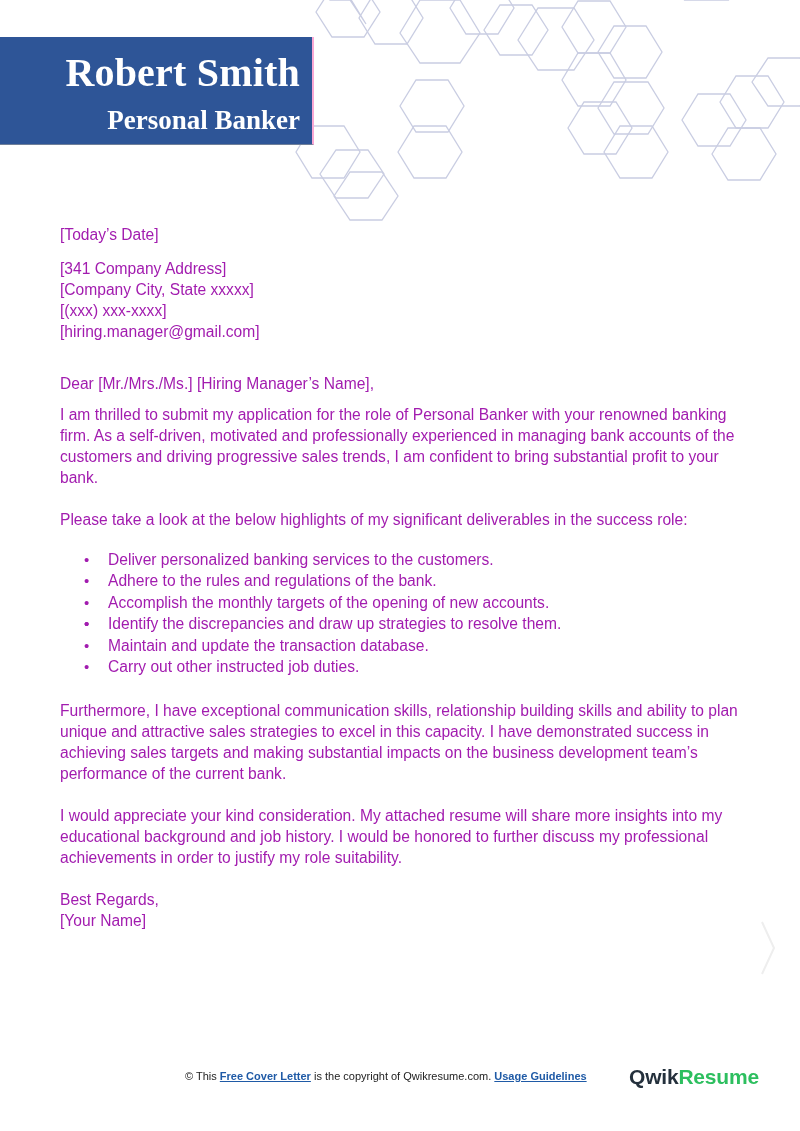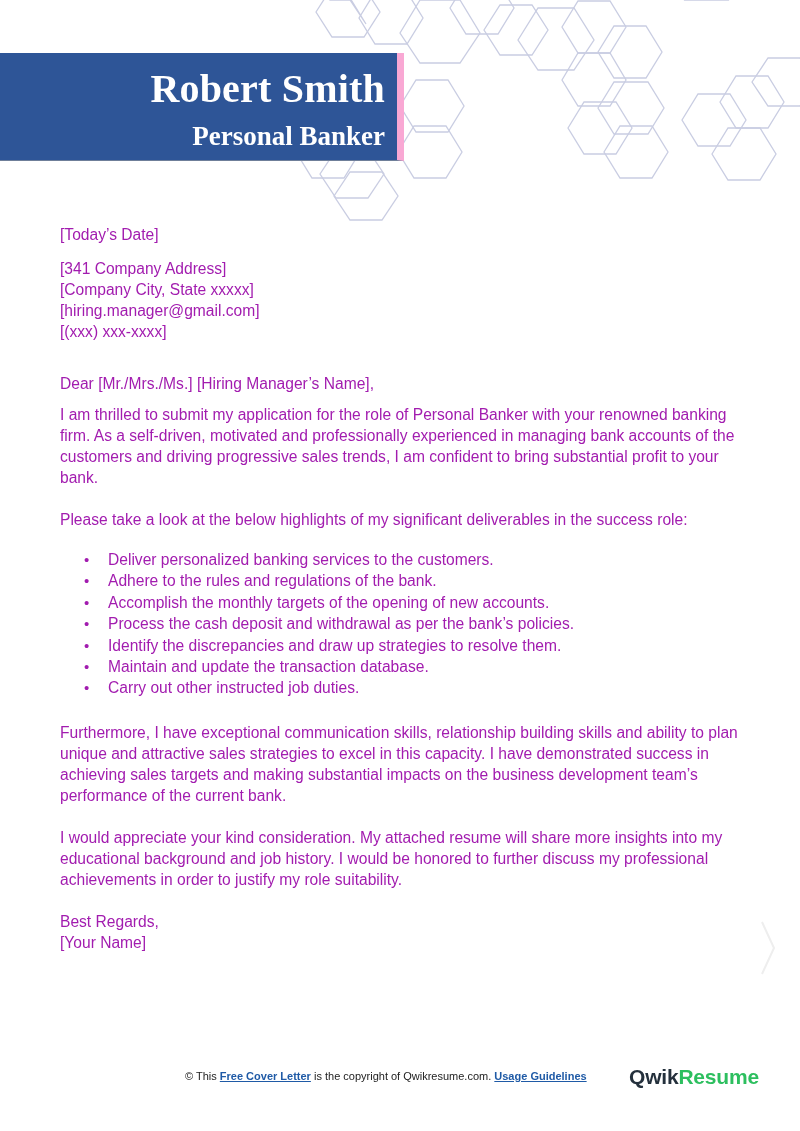--- a/index.html
+++ b/index.html
@@ -25,27 +25,26 @@
     }
     .hex-bg polygon {
       fill: none;
       stroke: #c9cde2;
       stroke-width: 1.3;
     }
     .banner {
       position: absolute;
       left: 0;
       top: 37px;
-      width: 404px;
+      width: 314px;
       height: 108px;
       background: #2e5597;
       box-sizing: border-box;
-      border-right: 7px solid #f9a8d4;
+      border-right: 2px solid #f9a8d4;
       border-bottom: 1px solid #6f7f99;
-      margin-top: 16px;
     }
     .banner .name {
       position: absolute;
       right: 12px;
       top: 12px;
       font-family: "Liberation Serif", serif;
       font-weight: bold;
       font-size: 40px;
       line-height: 48px;
       color: #ffffff;
@@ -192,35 +191,35 @@
   <div class="name">Robert Smith</div>
   <div class="role">Personal Banker</div>
 </div>
 
 <div class="letter">
   <p class="date">[Today’s Date]</p>
 
   <div class="address-block">
     <p>[341 Company Address]</p>
     <p>[Company City, State xxxxx]</p>
+    <p>[(xxx) xxx-xxxx]</p>
     <p>[hiring.manager@gmail.com]</p>
-    <p>[(xxx) xxx-xxxx]</p>
   </div>
 
   <p class="salutation">Dear [Mr./Mrs./Ms.] [Hiring Manager’s Name],</p>
 
   <p class="para">I am thrilled to submit my application for the role of Personal Banker with your renowned banking firm. As a self-driven, motivated and professionally experienced in managing bank accounts of the customers and driving progressive sales trends, I am confident to bring substantial profit to your bank.</p>
 
   <p class="intro-list">Please take a look at the below highlights of my significant deliverables in the success role:</p>
 
   <ul class="highlights">
     <li><span class="bullet">•</span><span>Deliver personalized banking services to the customers.</span></li>
     <li><span class="bullet">•</span><span>Adhere to the rules and regulations of the bank.</span></li>
     <li><span class="bullet">•</span><span>Accomplish the monthly targets of the opening of new accounts.</span></li>
-    <li><span class="bullet">•</span><span>Process the cash deposit and withdrawal as per the bank’s policies.</span></li>
+    <li><span class="bullet">•</span></li>
     <li><span class="bullet">•</span><span>Identify the discrepancies and draw up strategies to resolve them.</span></li>
     <li><span class="bullet">•</span><span>Maintain and update the transaction database.</span></li>
     <li><span class="bullet">•</span><span>Carry out other instructed job duties.</span></li>
   </ul>
 
   <p class="para">Furthermore, I have exceptional communication skills, relationship building skills and ability to plan unique and attractive sales strategies to excel in this capacity. I have demonstrated success in achieving sales targets and making substantial impacts on the business development team’s performance of the current bank.</p>
 
   <p class="para">I would appreciate your kind consideration. My attached resume will share more insights into my educational background and job history. I would be honored to further discuss my professional achievements in order to justify my role suitability.</p>
 
   <div class="closing">

